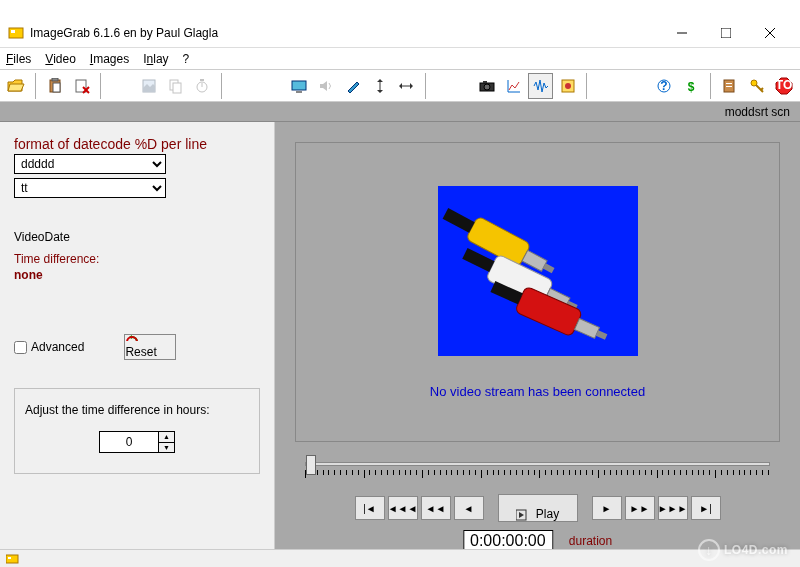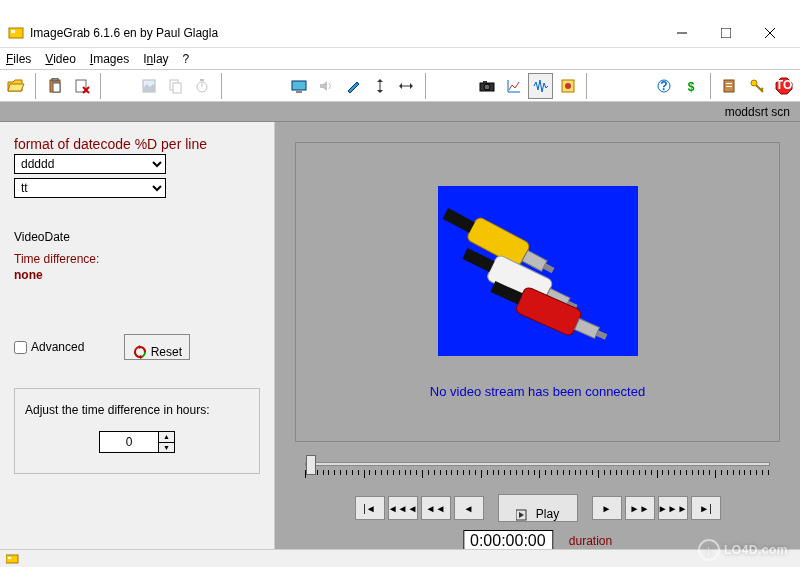--- a/index.html
+++ b/index.html
@@ -34,21 +34,21 @@
 
 .leftpanel .label { color: #800000; font-size: 14px; margin-bottom: 2px; margin-top: 4px; }
 .leftpanel select { width: 152px; height: 20px; border: 1px solid #000; background: #fff; font-size: 12px; padding-left: 2px; margin-bottom: 4px; }
 .leftpanel .vd-title { color: #000000; margin-top: 28px; }
 .leftpanel .td-label { color: #800000; margin-top: 8px; }
 .leftpanel .td-value { color: #800000; font-weight: bold; margin-top: 2px; }
 
 .advrow { display: flex; align-items: center; gap: 40px; margin-top: 52px; }
 .advrow label { display: flex; align-items: center; gap: 4px; cursor: pointer; }
 .advrow input[type=checkbox] { width: 13px; height: 13px; }
-.resetbtn { width: 66px; height: 26px; border: 1px solid #888; background: #f0f0f0; display: flex; align-items: flex-end; justify-content: center; gap: 4px; cursor: pointer; }
+.resetbtn { width: 52px; height: 26px; border: 1px solid #888; background: #f0f0f0; display: flex; align-items: flex-start; justify-content: center; gap: 4px; cursor: pointer; flex-direction: column; }
 
 .adjustbox { border: 1px solid #c0c0c0; margin-top: 28px; padding: 14px 10px 20px 10px; }
 .adjustbox .alabel { text-align: left; margin-bottom: 14px; }
 .spinner { display: flex; align-items: center; justify-content: center; }
 .spinner input { width: 60px; height: 22px; border: 1px solid #000; text-align: center; font-size: 12px; }
 .spinner .spinbtns { width: 16px; height: 22px; border: 1px solid #000; border-left: none; display: flex; flex-direction: column; }
 .spinner .spinbtns div { flex: 1; display: flex; align-items: center; justify-content: center; font-size: 7px; cursor: pointer; border-bottom: 1px solid #000; }
 .spinner .spinbtns div:last-child { border-bottom: none; }
 
 

